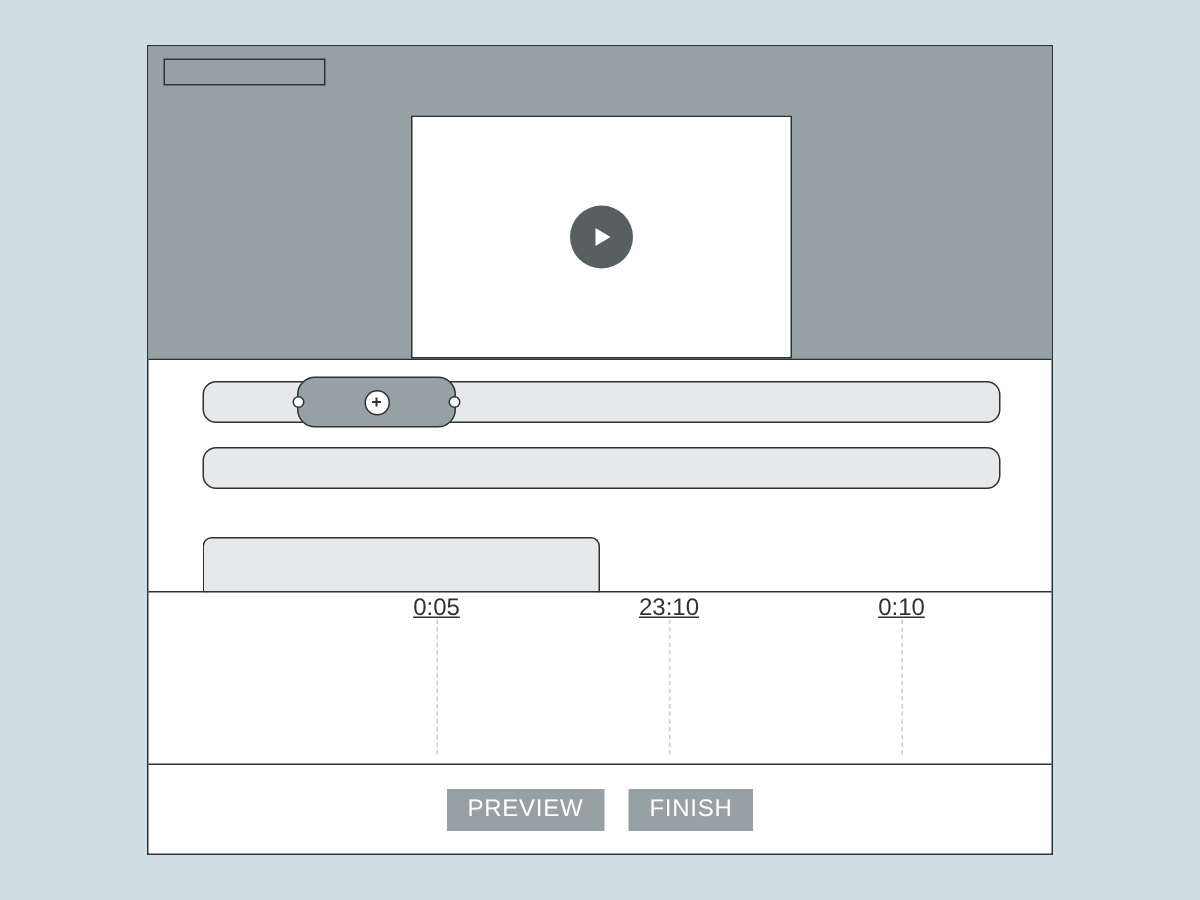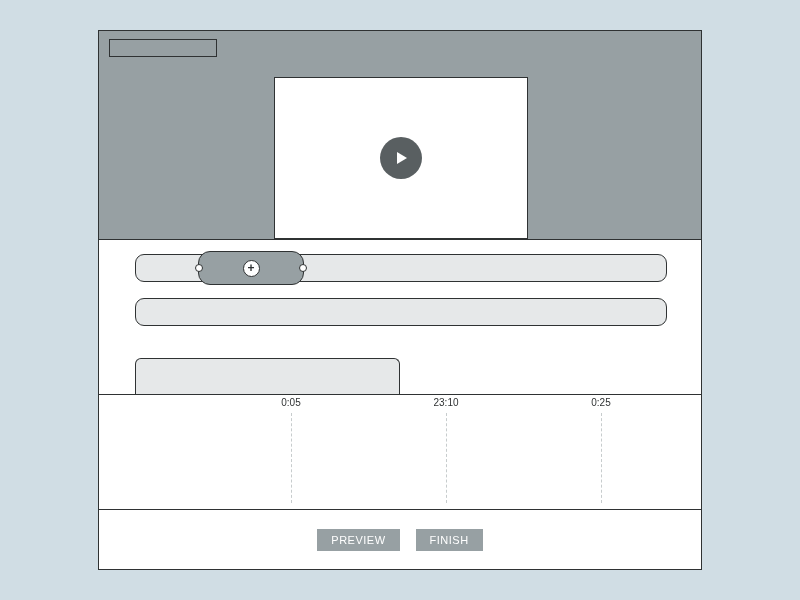--- a/index.html
+++ b/index.html
@@ -136,37 +136,38 @@
   }
   .ruler-tick {
     position: absolute;
     top: 18px;
     bottom: 6px;
     border-left: 1.5px dashed #c7cccd;
   }
   .ruler-label {
     position: absolute;
     top: 2px;
-    font-size: 10px;
+    font-size: 16px;
     color: #2f3233;
     transform: translateX(-50%);
+    text-decoration: underline;
   }
 
   .footer-pane {
     border-top: 1.5px solid #2f3233;
     flex: 1;
     display: flex;
     align-items: center;
     justify-content: center;
     gap: 16px;
   }
   .btn {
     background: #97a0a3;
     color: #ffffff;
-    font-size: 11px;
+    font-size: 16px;
     letter-spacing: 0.5px;
     padding: 5px 14px;
     border: none;
     font-family: inherit;
   }
 </style>
 </head>
 <body>
 
 <div class="window">
@@ -193,21 +194,21 @@
     <div class="track2"></div>
     <div class="track3"></div>
   </div>
 
   <div class="ruler-pane" id="ruler">
       <div class="ruler-tick" style="left: 192px;"></div>
       <div class="ruler-label" style="left: 192px;">0:05</div>
       <div class="ruler-tick" style="left: 347px;"></div>
       <div class="ruler-label" style="left: 347px;">23:10</div>
       <div class="ruler-tick" style="left: 502px;"></div>
-      <div class="ruler-label" style="left: 502px;">0:25</div>
+      <div class="ruler-label" style="left: 502px;">0:10</div>
     </div>
 
   <div class="footer-pane">
     <button class="btn">PREVIEW</button>
     <button class="btn">FINISH</button>
   </div>
 
 </div>
 
 </body></html>

